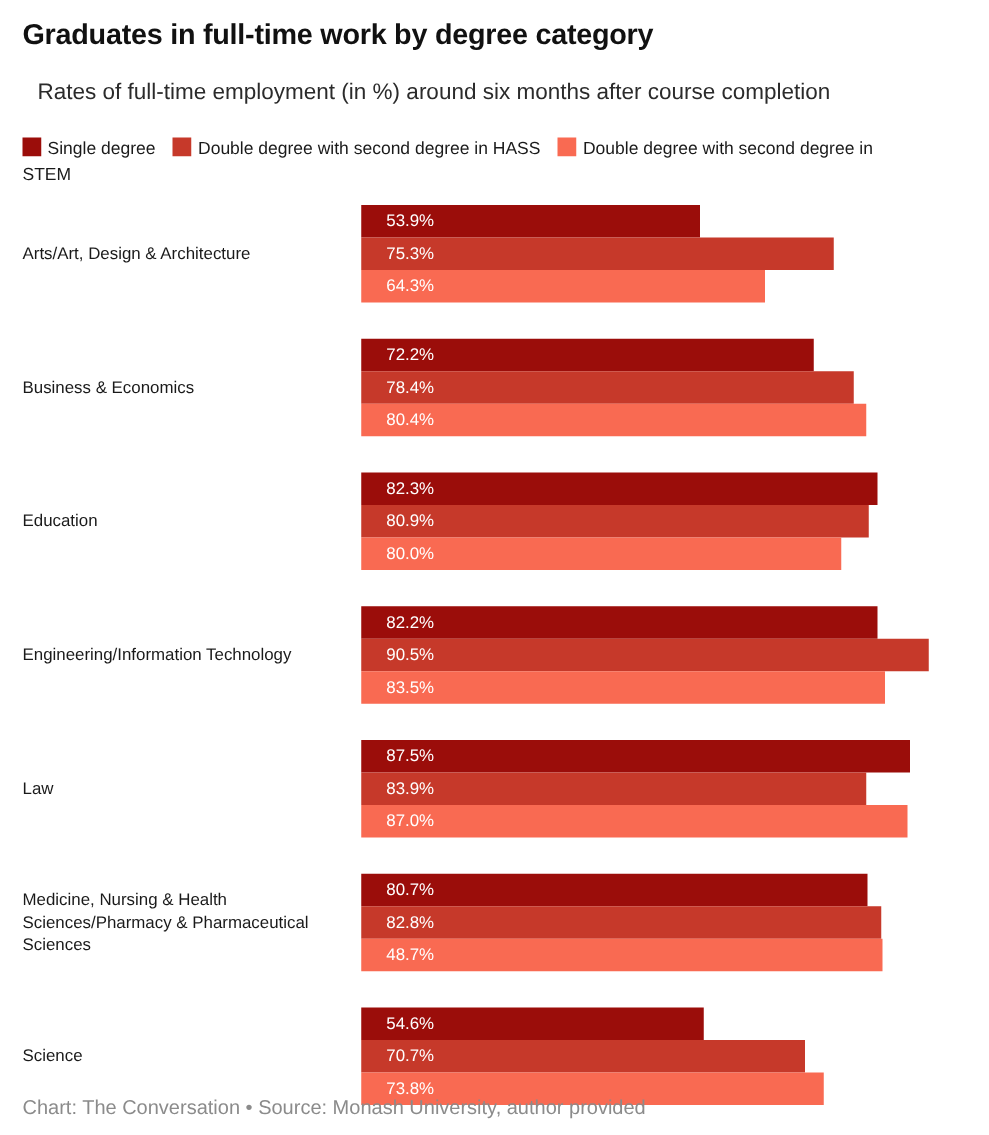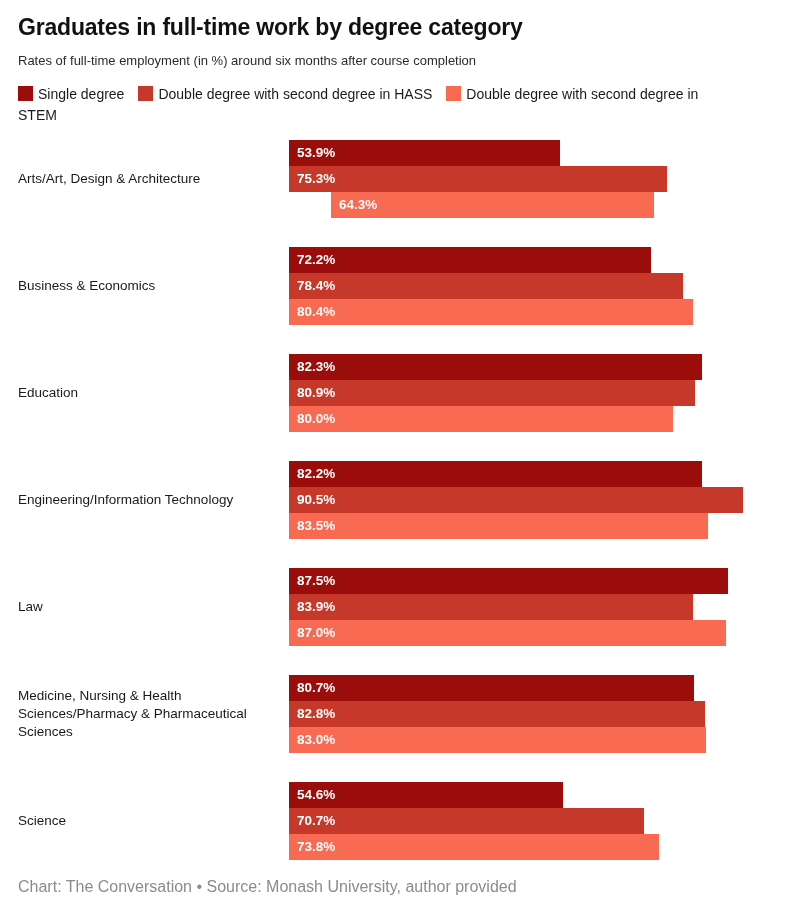--- a/index.html
+++ b/index.html
@@ -27,24 +27,24 @@
   .chart-title {
     font-size: 23px;
     font-weight: bold;
     letter-spacing: -0.2px;
     color: #111111;
     margin: 0;
     padding: 12px 18px 0 18px;
     line-height: 30px;
   }
   .chart-subtitle {
-    font-size: 13px;
+    font-size: 18px;
     font-weight: normal;
     color: #2b2b2b;
-    margin: 0;
+    margin: 12px;
     padding: 8px 18px 0 18px;
     line-height: 22px;
   }
   .legend {
     padding: 12px 18px 0 18px;
     line-height: 21px;
     font-size: 14px;
     color: #1a1a1a;
     max-width: 760px;
   }
@@ -101,22 +101,22 @@
   }
   .bar {
     position: relative;
     height: 26px;
     display: flex;
     align-items: center;
   }
   .bar-value {
     color: #ffffff;
     font-size: 13.5px;
-    font-weight: bold;
-    padding-left: 8px;
+    font-weight: normal;
+    padding-left: 20px;
     white-space: nowrap;
     line-height: 26px;
   }
   .footer {
     position: absolute;
     left: 18px;
     bottom: 12px;
     font-size: 16px;
     color: #8b8b8b;
     line-height: 18px;
@@ -140,21 +140,21 @@
             <div class="bar" style="background: rgb(155, 13, 10); width: 270.578px;">
               <span class="bar-value">53.9%</span>
             </div>
           </div>
           <div class="bar-row">
             <div class="bar" style="background: rgb(198, 57, 42); width: 378.006px;">
               <span class="bar-value">75.3%</span>
             </div>
           </div>
           <div class="bar-row">
-            <div class="bar" style="background: rgb(249, 106, 82); width: 322.786px; margin-left: 42px;">
+            <div class="bar" style="background: rgb(249, 106, 82); width: 322.786px;">
               <span class="bar-value">64.3%</span>
             </div>
           </div>
         </div>
       </div>
       <div class="group">
         <div class="cat-label">Business &amp; Economics</div>
         <div class="bars">
           <div class="bar-row">
             <div class="bar" style="background: rgb(155, 13, 10); width: 362.444px;">
@@ -241,21 +241,21 @@
               <span class="bar-value">80.7%</span>
             </div>
           </div>
           <div class="bar-row">
             <div class="bar" style="background: rgb(198, 57, 42); width: 415.656px;">
               <span class="bar-value">82.8%</span>
             </div>
           </div>
           <div class="bar-row">
             <div class="bar" style="background: rgb(249, 106, 82); width: 416.66px;">
-              <span class="bar-value">83.0%</span>
+              <span class="bar-value">48.7%</span>
             </div>
           </div>
         </div>
       </div>
       <div class="group">
         <div class="cat-label">Science</div>
         <div class="bars">
           <div class="bar-row">
             <div class="bar" style="background: rgb(155, 13, 10); width: 274.092px;">
               <span class="bar-value">54.6%</span>

